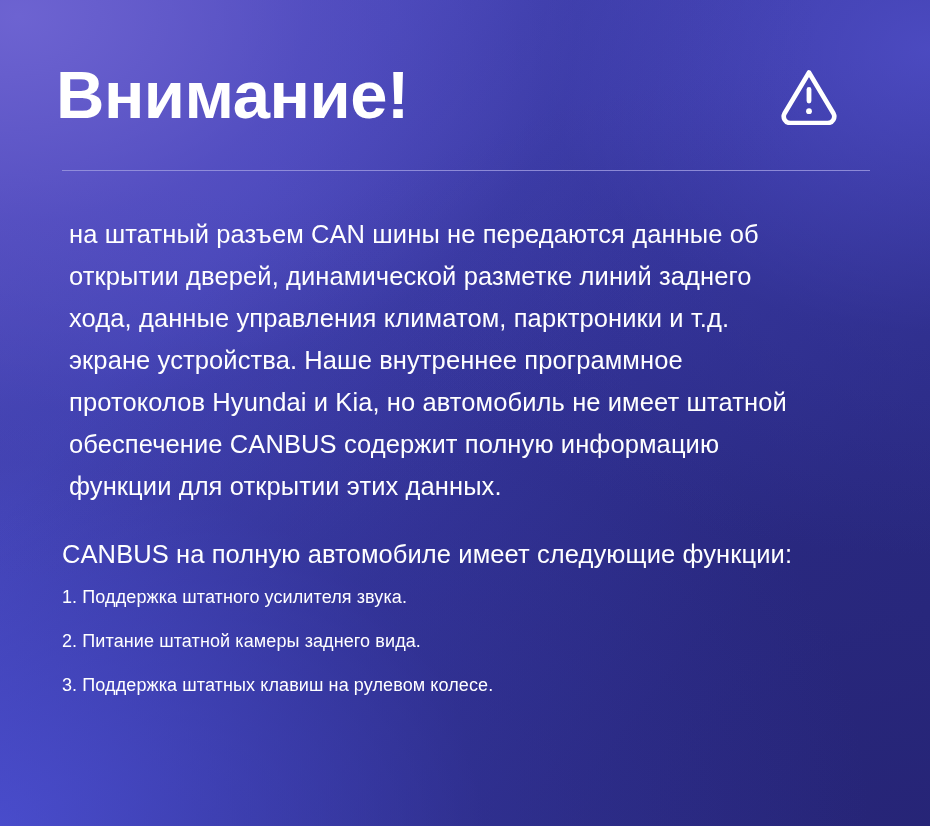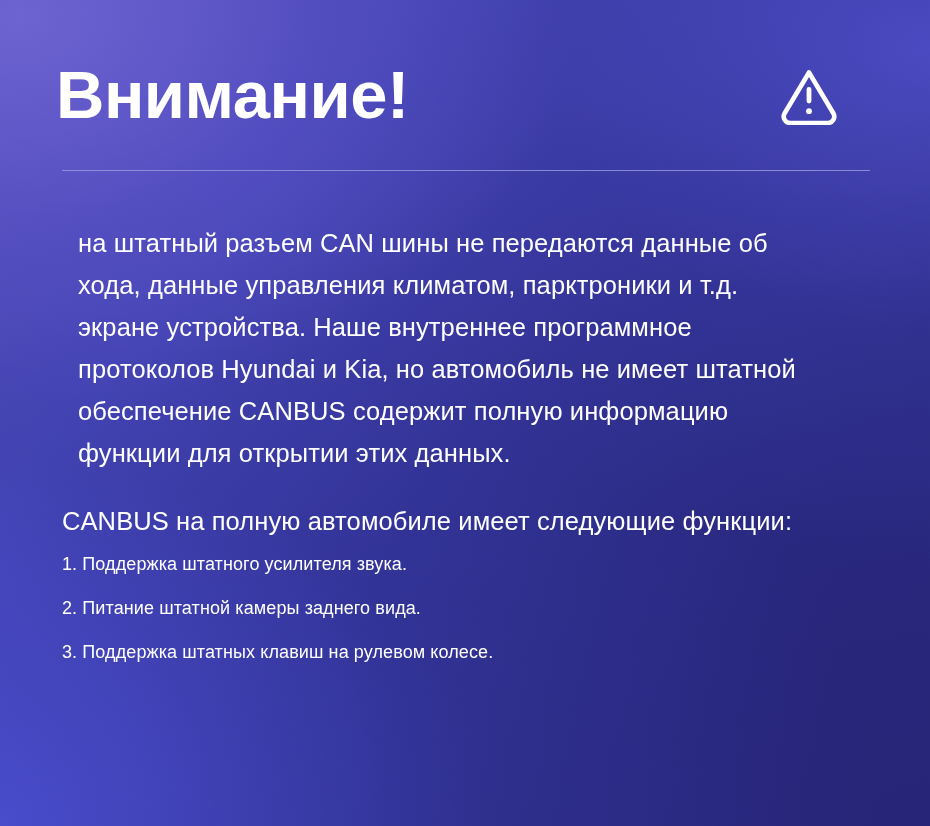--- a/index.html
+++ b/index.html
@@ -70,21 +70,21 @@
 
   
   .content {
     position: absolute;
     left: 62px;
     top: 206px;
     width: 832px;
   }
 
   .para {
-    margin: 16px;
+    margin: 7px;
     color: #ffffff;
     font-size: 25.5px;
     font-weight: 500;
     line-height: 42px;
     letter-spacing: 0.1px;
   }
   .para .ln { display: block; white-space: nowrap; }
 
   .list-block { margin-top: 26px; }
   .list-intro {
@@ -126,20 +126,21 @@
       </svg>
     </span>
   </div>
 
   <div class="divider"></div>
 
   <div class="content">
 
     <p class="para">
       <span class="ln">на штатный разъем CAN шины не передаются данные об</span>
+      <span class="ln">открытии дверей, динамической разметке линий заднего</span>
       <span class="ln">хода, данные управления климатом, парктроники и т.д.</span>
       <span class="ln">экране устройства. Наше внутреннее программное</span>
       <span class="ln">протоколов Hyundai и Kia, но автомобиль не имеет штатной</span>
       <span class="ln">обеспечение CANBUS содержит полную информацию</span>
       <span class="ln">функции для открытии этих данных.</span>
     </p>
 
     <div class="list-block">
       <p class="list-intro">CANBUS на полную автомобиле имеет следующие функции:</p>
       <ul class="list">

